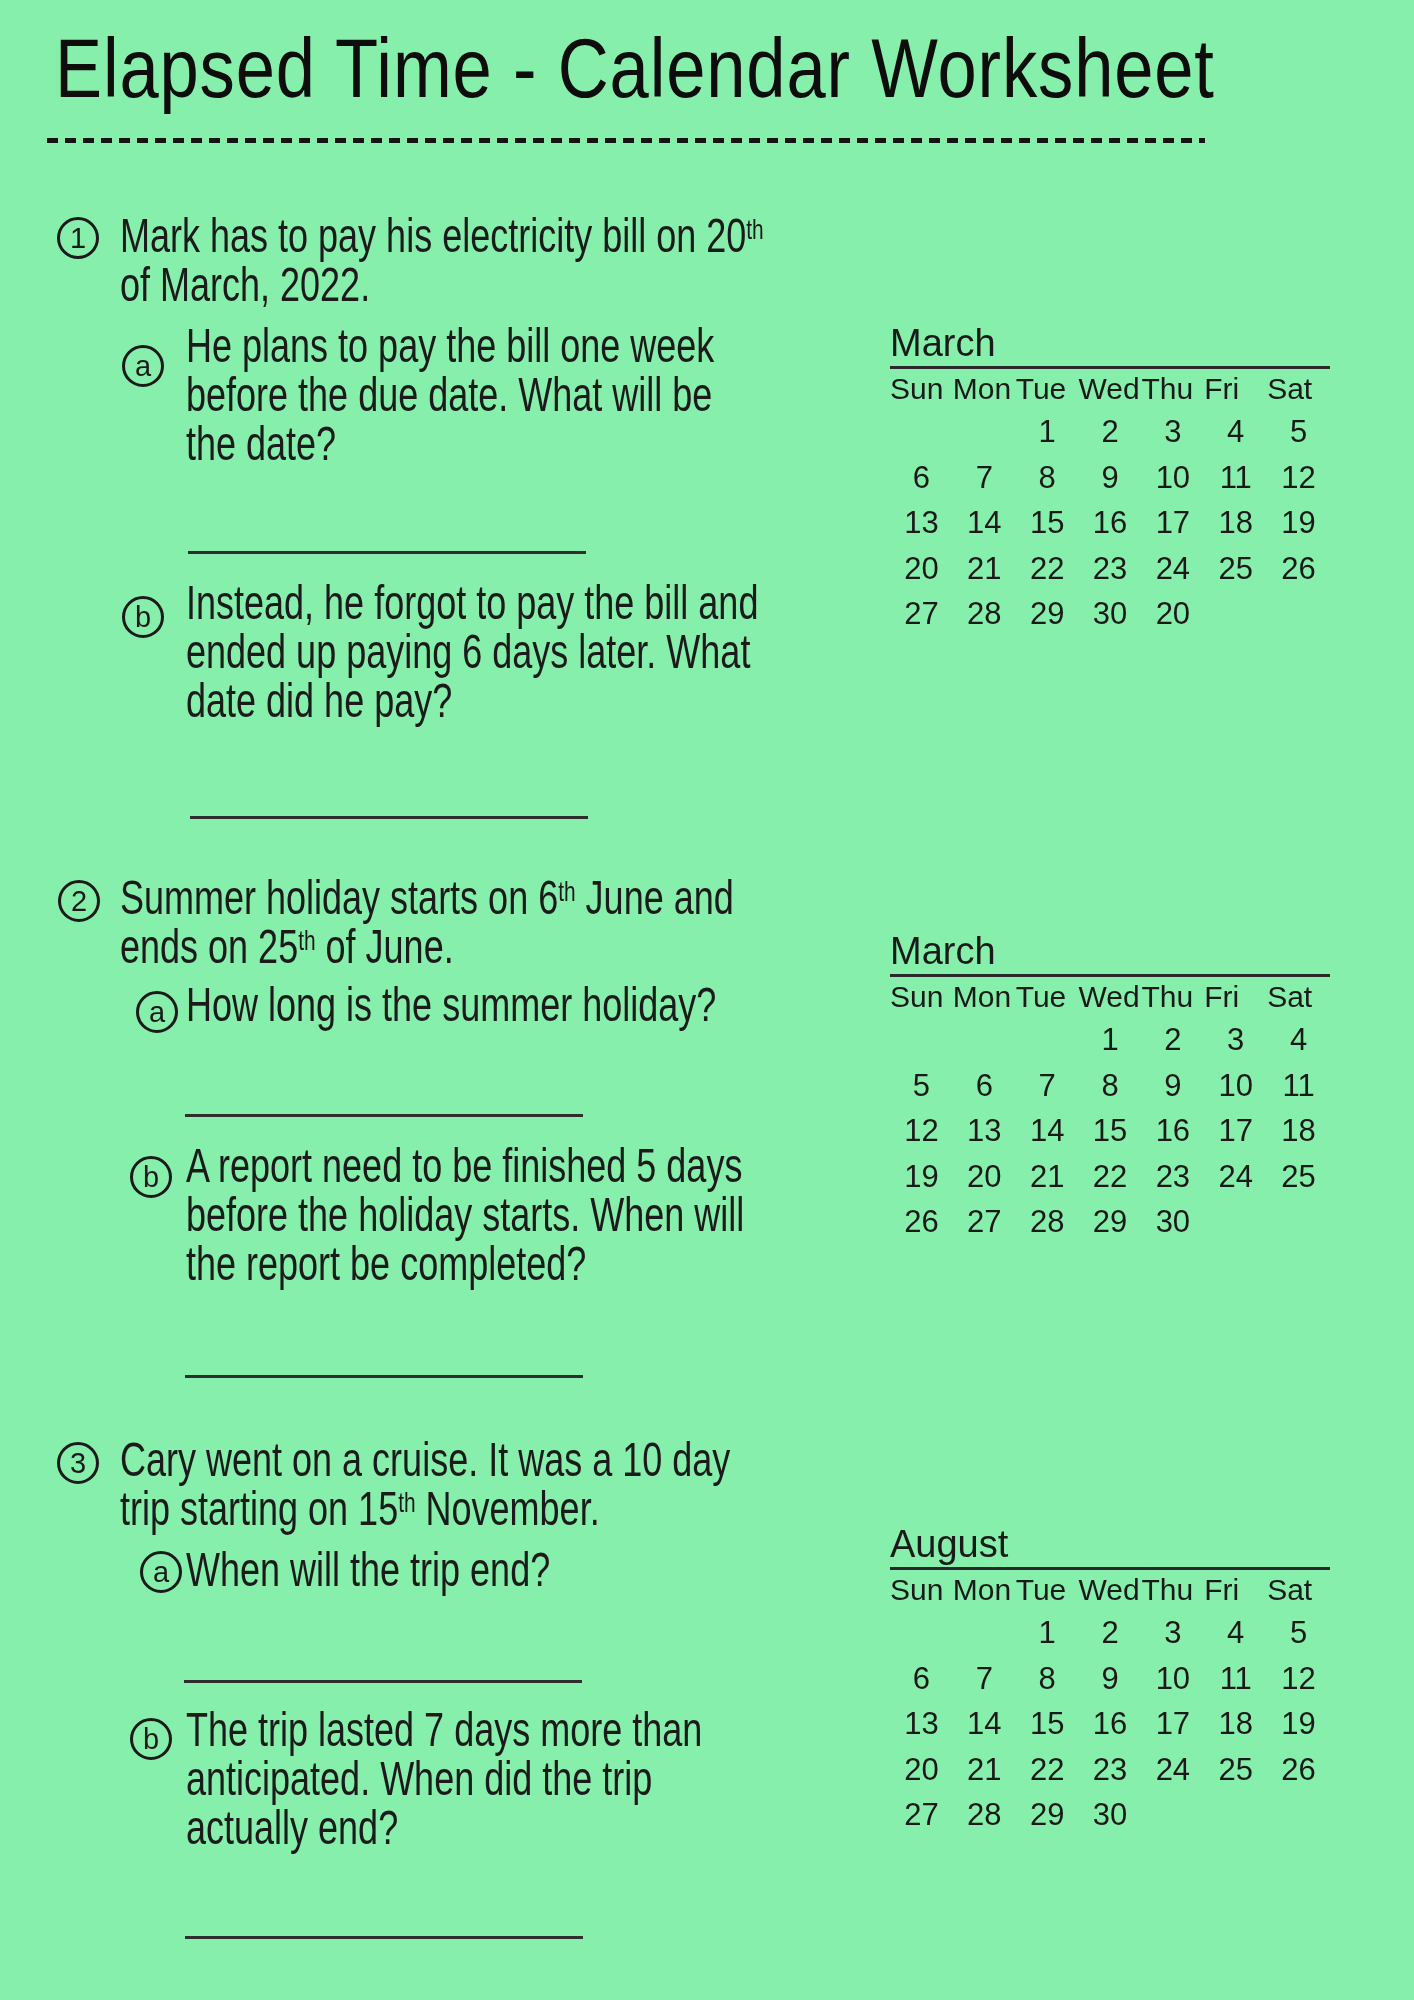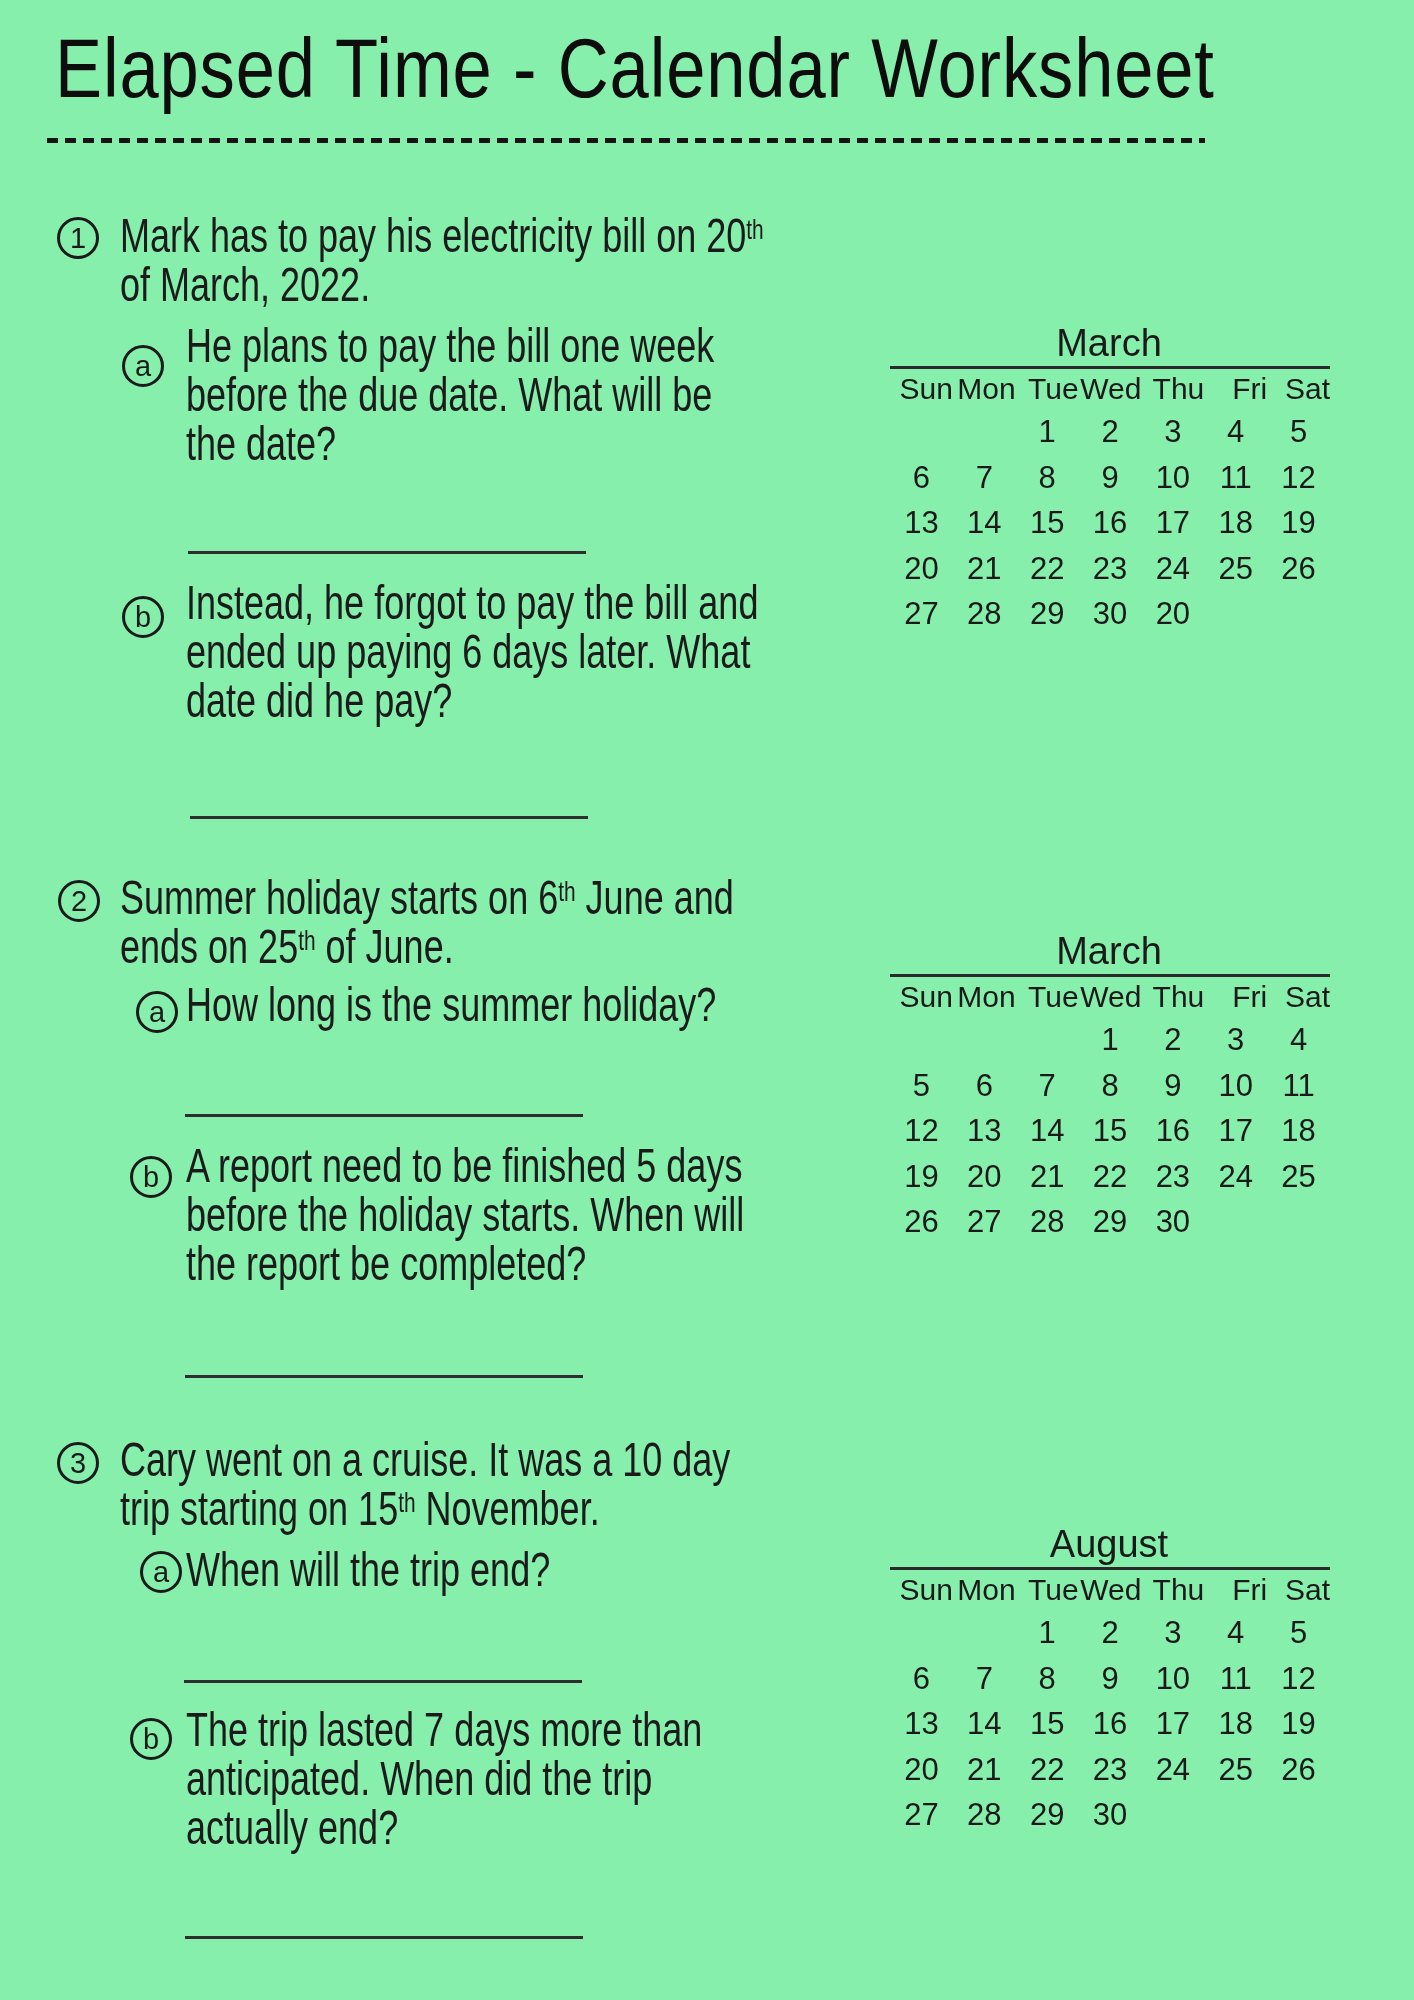--- a/index.html
+++ b/index.html
@@ -28,24 +28,24 @@
   .qcirc{
     position:absolute;width:42px;height:42px;box-sizing:border-box;
     border:3px solid #1b1b1b;border-radius:50%;
     display:flex;align-items:center;justify-content:center;
     font-size:29px;line-height:1;color:#1b1b1b;
   }
   
   .ansline{position:absolute;width:398px;height:0;border-top:3px solid #2e2e2e;}
   
   .cal{position:absolute;left:890px;width:440px;color:#1a1a1a;}
-  .cal-month{text-align:center;font-size:38px;line-height:46px;padding-right:2px;white-space:nowrap;}
+  .cal-month{text-align:left;font-size:38px;line-height:46px;padding-right:2px;white-space:nowrap;}
   .cal-rule{border-top:3px solid #2a2a2a;}
   .cal-row{display:flex;}
-  .cal-h{flex:1;text-align:right;font-size:30px;line-height:40px;}
+  .cal-h{flex:1;text-align:left;font-size:30px;line-height:40px;}
   .cal-d{flex:1;text-align:center;font-size:31px;line-height:45.5px;height:45.5px;}
 </style>
 </head>
 <body>
 
 <div class="sheet">
 
   <h1 class="pgtitle">Elapsed Time - Calendar Worksheet</h1>
   <div class="title-rule"></div>
 

